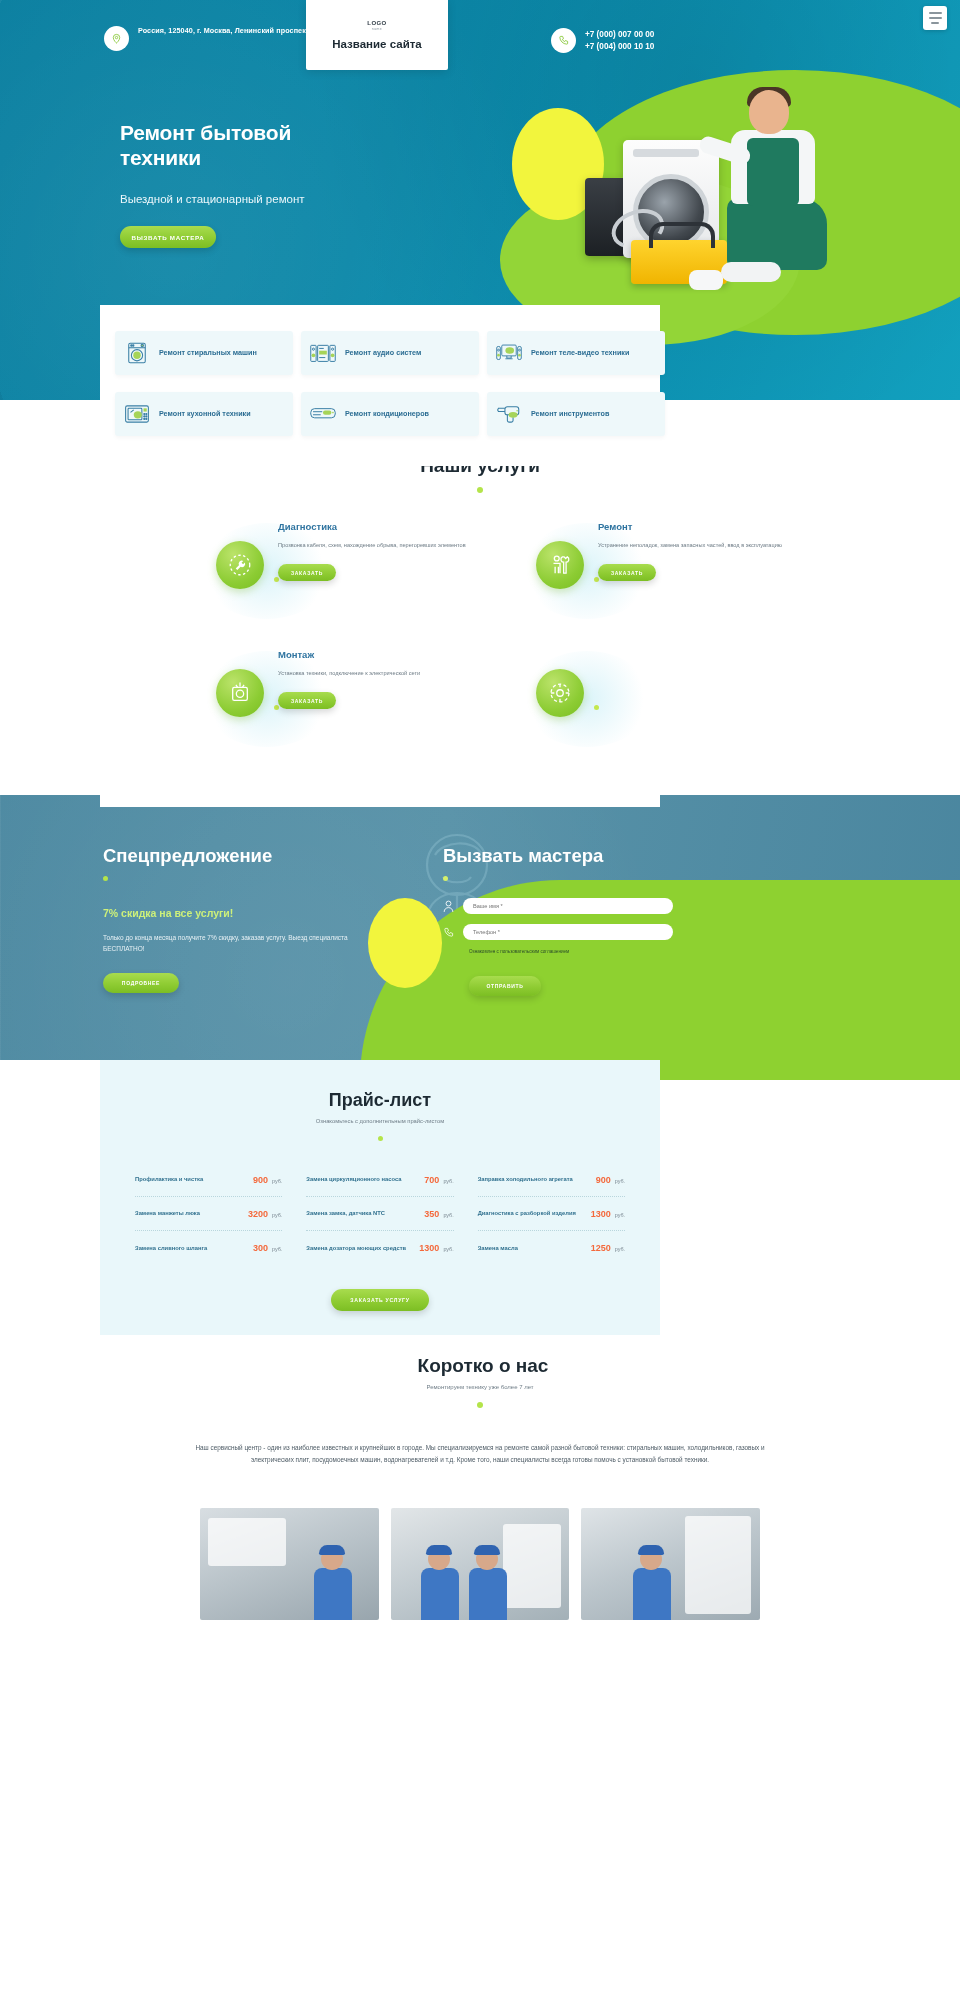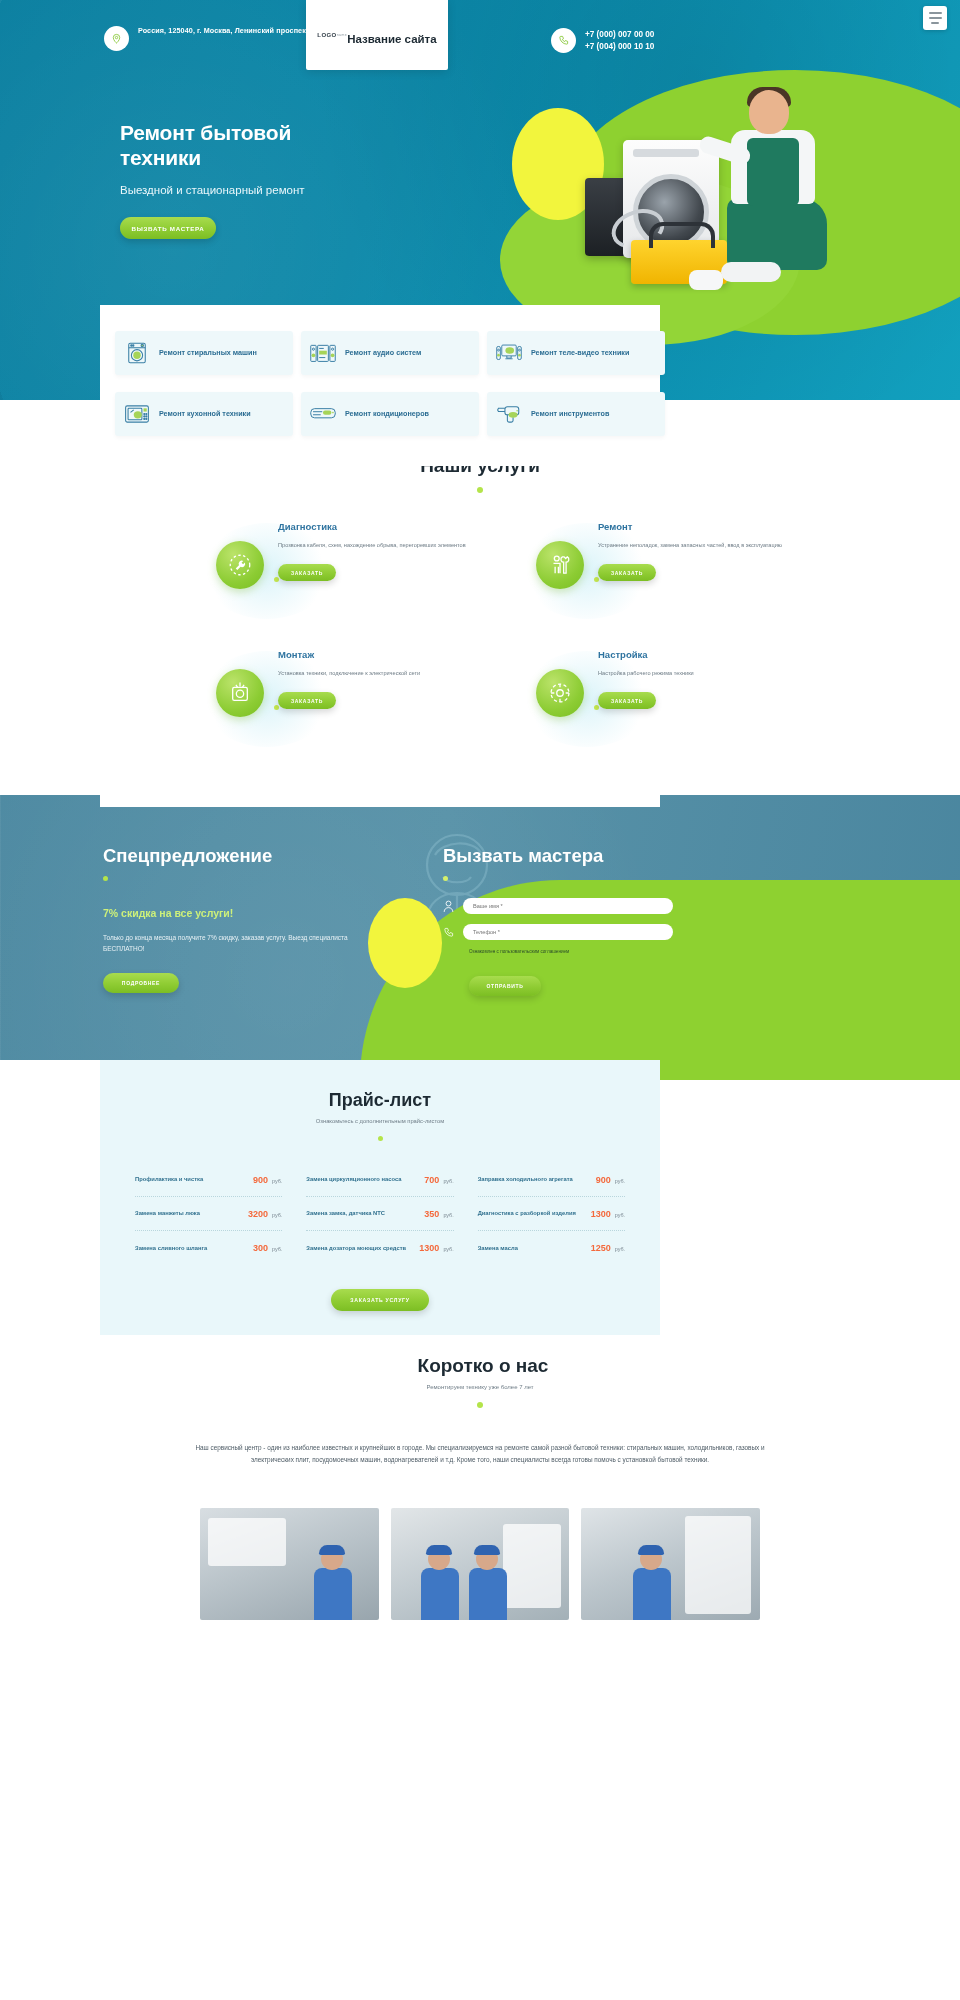--- a/index.html
+++ b/index.html
@@ -48,42 +48,42 @@
   }
   .circ-icon {
     width: 25px; height: 25px; border-radius: 50%;
     background: #ffffff; display: flex; align-items: center; justify-content: center;
     flex: 0 0 auto;
   }
   .addr-text { color: #ffffff; font-size: 7.2px; line-height: 10.5px; font-weight: bold; letter-spacing: .1px; }
   .logo-card {
     position: absolute; left: 306px; top: 0; width: 142px; height: 70px;
     background: #ffffff; box-shadow: 0 2px 10px rgba(0,0,0,.12);
-    display: flex; flex-direction: row; align-items: center; justify-content: center;
+    display: flex; flex-direction: column; align-items: center; justify-content: center;
     border-radius: 0 0 2px 2px;
   }
   .logo-mark { font-size: 6px; font-weight: bold; color: #2f3b45; letter-spacing: .4px; }
   .logo-sub { font-size: 3.4px; color: #8b97a1; letter-spacing: .5px; margin-top: .5px; }
   .logo-title { font-size: 11.5px; font-weight: bold; color: #1d2a33; margin-top: 7px; }
   .phone-block { position: absolute; left: 551px; top: 28px; display: flex; align-items: center; gap: 9px; }
   .phone-list { color: #ffffff; font-size: 8.2px; font-weight: bold; line-height: 12px; }
   .burger {
     position: absolute; right: 13px; top: 6px; width: 24px; height: 24px;
     background: #fff; border-radius: 3px; box-shadow: 0 1px 4px rgba(0,0,0,.18);
     display: flex; flex-direction: column; align-items: center; justify-content: center; gap: 2.6px;
   }
   .burger i { display: block; height: 2px; background: #8a959c; border-radius: 1px; }
   .burger i:nth-child(1) { width: 13px; }
   .burger i:nth-child(2) { width: 13px; }
   .burger i:nth-child(3) { width: 8px; }
 
   
   .hero-copy { position: absolute; left: 120px; top: 120px; z-index: 5; width: 300px; }
   .hero-title { color: #ffffff; font-size: 21px; font-weight: bold; line-height: 25px; letter-spacing: -.2px; }
-  .hero-sub { color: #eaf7fb; font-size: 11.5px; margin-top: 14px; font-weight: 400; }
+  .hero-sub { color: #eaf7fb; font-size: 11.5px; margin-top: 23px; font-weight: 400; }
   .btn-green {
     display: inline-flex; align-items: center; justify-content: center;
     background: linear-gradient(180deg, #a8dc4e 0%, #8fcc33 55%, #7cbe23 100%);
     color: #ffffff; font-size: 6.2px; font-weight: bold; letter-spacing: .7px;
     border-radius: 18px; border: none; box-shadow: 0 3px 7px rgba(0,0,0,.16);
     cursor: pointer;
   }
   .hero-btn { width: 96px; height: 22px; margin-top: 21px; }
 
   
@@ -519,25 +519,20 @@
       <div class="usl-item">
         <div class="usl-halo"></div>
         <div class="usl-circle">
           <svg width="26" height="26" viewBox="0 0 32 32" fill="none" stroke="#ffffff" stroke-width="1.6">
             <circle cx="16" cy="16" r="11" stroke-dasharray="4 3"></circle>
             <circle cx="16" cy="16" r="4"></circle>
             <path d="M16 5v4M16 23v4M5 16h4M23 16h4"></path>
           </svg>
         </div>
         <div class="usl-dot"></div>
-        <div class="usl-txt">
-          <div class="usl-h">Настройка</div>
-          <div class="usl-p">Настройка рабочего режима техники</div>
-          <button class="btn-green usl-btn">ЗАКАЗАТЬ</button>
-        </div>
       </div>
     </div>
   </div>
 
   <div class="band">
     <div class="band-texture"></div>
   </div>
   <div class="band-white-top"></div>
 
   <svg class="band-outline" viewBox="0 0 150 190" fill="none" stroke="#bfe8f2" stroke-width="2.2">

